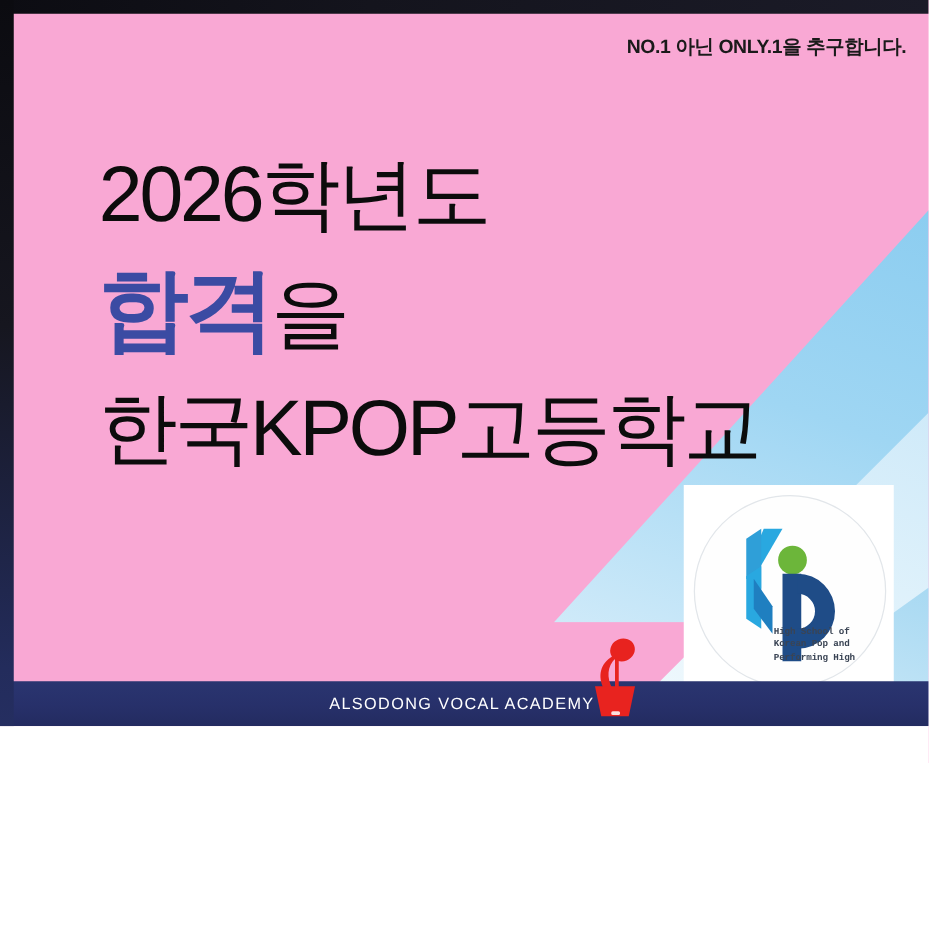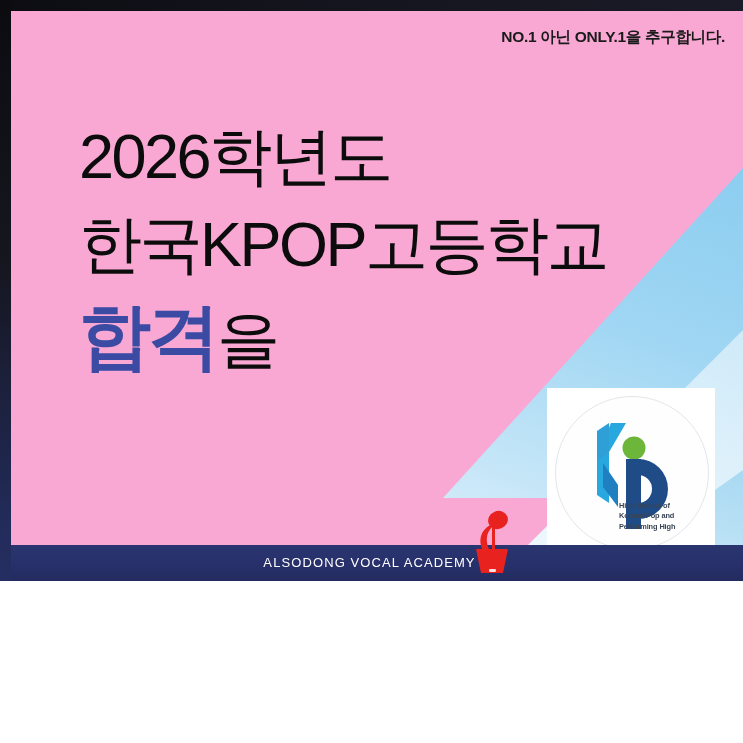--- a/index.html
+++ b/index.html
@@ -144,21 +144,21 @@
   .logo-caption {
     position: absolute;
     left: 72px;
     top: 113px;
     font-size: 7.4px;
     line-height: 10.4px;
     color: #3a4454;
     font-weight: 600;
     letter-spacing: -0.1px;
   }
-  .logo-caption div { white-space: nowrap; }
+  .logo-caption div { white-space: nowrap; font-family: Liberation Mono, monospace; }
 
   
   .footer {
     position: absolute;
     left: 0;
     bottom: 0;
     width: 743px;
     height: 36px;
     background: linear-gradient(180deg, #2a3570 0%, #27306a 55%, #232b60 100%);
     z-index: 5;
@@ -195,22 +195,22 @@
   <div class="edge-left"></div>
 
   <div class="wedge-main"></div>
   <div class="wedge-soft"></div>
   <div class="wedge-lower"></div>
 
   <div class="tagline">NO.1 아닌 ONLY.1을 추구합니다.</div>
 
   <div class="headline">
     <div class="hl-line">2026학년도</div>
+    <div class="hl-line accent-line"><span class="hl-accent">합격</span><span class="hl-tail">을</span></div>
     <div class="hl-line">한국KPOP고등학교</div>
-    <div class="hl-line accent-line"><span class="hl-accent">합격</span><span class="hl-tail">을</span></div>
   </div>
 
   <div class="submessage">
   </div>
 
   <div class="logo-card">
     <div class="logo-disc">
       <svg width="152" height="152" viewBox="0 0 152 152">
 
         <path d="M55 26 L70 26 L49 62 L49 40 Z" fill="#29a8e0"></path>

